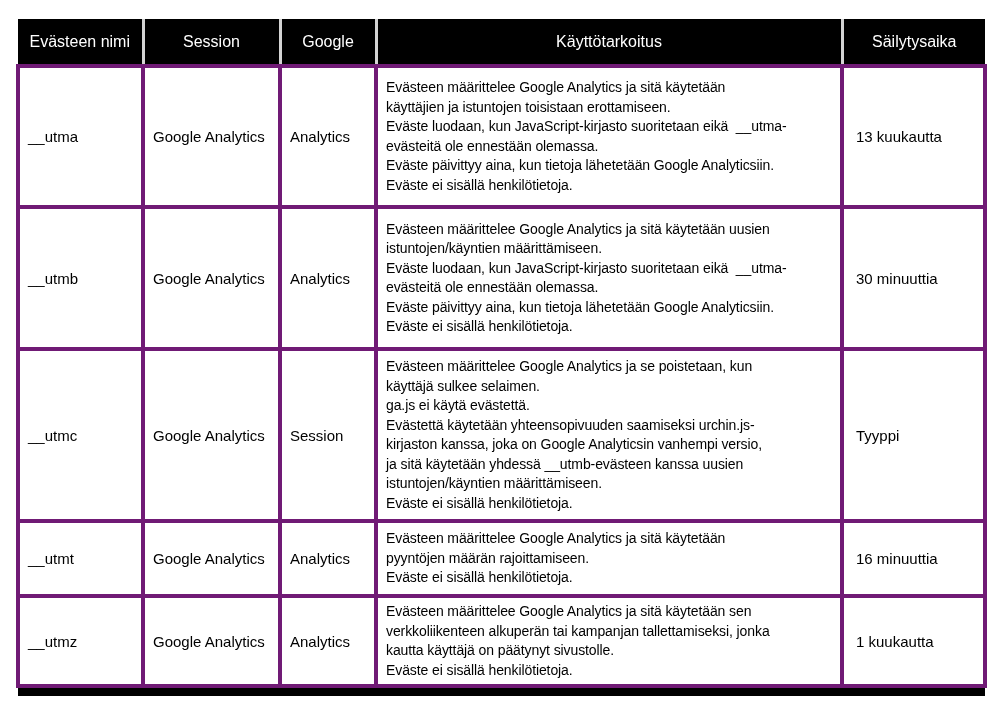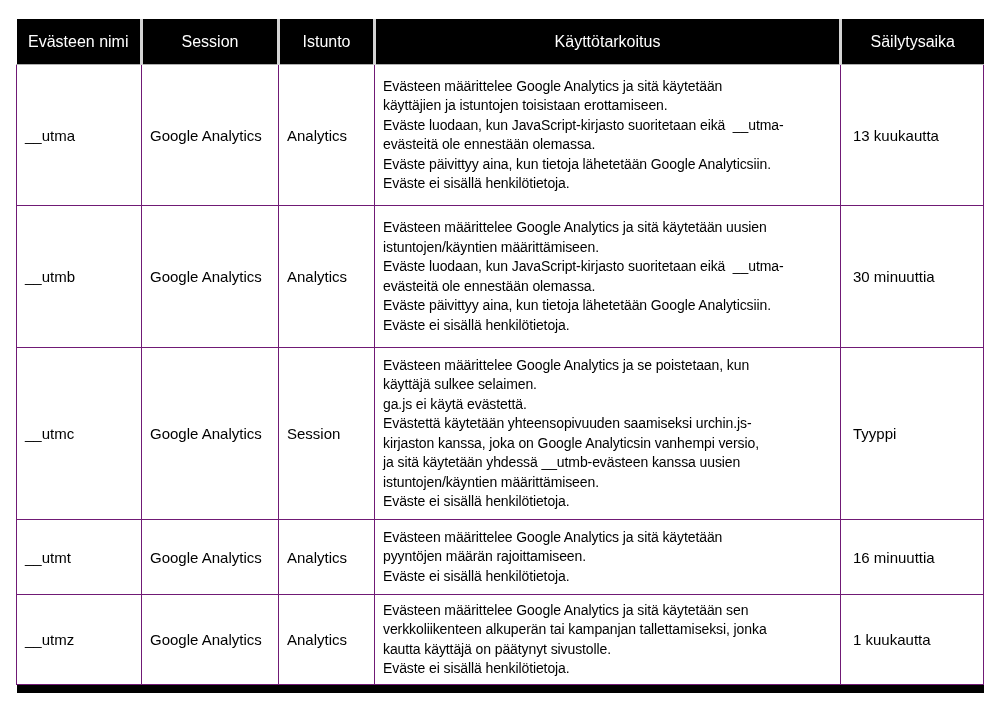--- a/index.html
+++ b/index.html
@@ -30,21 +30,21 @@
     text-align: center;
     vertical-align: middle;
     border: 3px solid #d4d4d4;
     border-top: none;
     border-bottom: 1px solid #b0b0b0;
     padding: 0 4px;
   }
   th:first-child { border-left: none; }
   th:last-child  { border-right: none; }
   td {
-    border: 1px solid #701a75;
+    border: 4px solid #701a75;
     font-size: 15px;
     vertical-align: middle;
     padding: 2px 8px;
     background: #ffffff;
     overflow: hidden;
   }
   tbody tr:nth-child(1) { height: 141px; }
   tbody tr:nth-child(2) { height: 142px; }
   tbody tr:nth-child(3) { height: 172px; }
   tbody tr:nth-child(4) { height: 75px;  }
@@ -73,21 +73,21 @@
       <col style="width:125px">
       <col style="width:137px">
       <col style="width:96px">
       <col style="width:466px">
       <col style="width:143px">
     </colgroup>
     <thead>
       <tr>
         <th>Evästeen nimi</th>
         <th>Session</th>
-        <th>Istunto</th>
+        <th>Google</th>
         <th>Käyttötarkoitus</th>
         <th>Säilytysaika</th>
       </tr>
     </thead>
     <tbody>
   <tr>
     <td class="c-name">__utma</td>
     <td class="c-partner">Google Analytics</td>
     <td class="c-type">Analytics</td>
     <td class="c-purpose">

